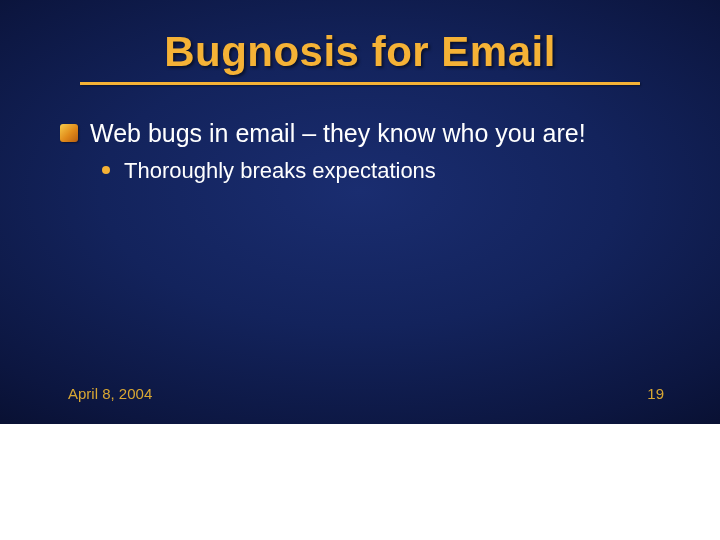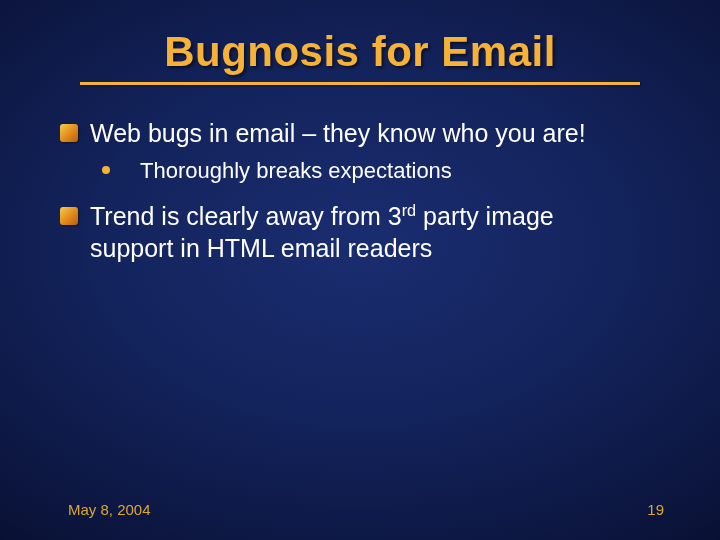--- a/index.html
+++ b/index.html
@@ -4,21 +4,21 @@
 <style>
   html, body {
     margin: 0;
     padding: 0;
     width: 720px;
     height: 540px;
     overflow: hidden;
   }
   .slide {
     width: 720px;
-    height: 540px;
+    height: 424px;
     background: radial-gradient(ellipse 90% 80% at 50% 45%, #1a2d70 0%, #13235c 40%, #0c1640 75%, #060c28 100%);
     position: relative;
     font-family: Arial, Helvetica, sans-serif;
     box-sizing: border-box;
   }
   .title {
     color: #f5b236;
     font-family: "Arial Black", Arial, sans-serif;
     font-weight: 900;
     font-size: 42px;
@@ -31,20 +31,21 @@
   .underline {
     height: 3px;
     width: 560px;
     margin: 0 auto;
     background: #f5b236;
     box-shadow: 1px 1px 2px rgba(0,0,0,0.4);
   }
   .body {
     padding: 32px 92px 0 60px;
     color: #ffffff;
+    text-align: right;
   }
   .l1 {
     display: flex;
     align-items: flex-start;
     margin-bottom: 8px;
   }
   .l1 .marker {
     width: 18px;
     height: 18px;
     flex: 0 0 18px;
@@ -56,21 +57,20 @@
   }
   .l1 .text {
     font-size: 25px;
     line-height: 1.28;
   }
   .l2 {
     display: flex;
     align-items: flex-start;
     margin-left: 42px;
     margin-bottom: 14px;
-    gap: 16px;
   }
   .l2 .dot {
     width: 8px;
     height: 8px;
     flex: 0 0 8px;
     border-radius: 50%;
     background: #f5b236;
     margin-top: 9px;
     margin-right: 14px;
   }
@@ -108,26 +108,22 @@
     <div class="l1">
       <div class="marker"></div>
       <div class="text">Web bugs in email – they know who you are!</div>
     </div>
 
     <div class="l2">
       <div class="dot"></div>
       <div class="text">Thoroughly breaks expectations</div>
     </div>
 
-    <div class="l1">
-      <div class="marker"></div>
-      <div class="text"><span>Trend is clearly away from 3</span><sup>rd</sup><span> party image support in HTML email readers</span></div>
-    </div>
 
 
   </div>
 
   <div class="footer">
-    <span>May 8, 2004</span>
+    <span>April 8, 2004</span>
     <span>19</span>
   </div>
 
 </div>
 
 </body></html>

